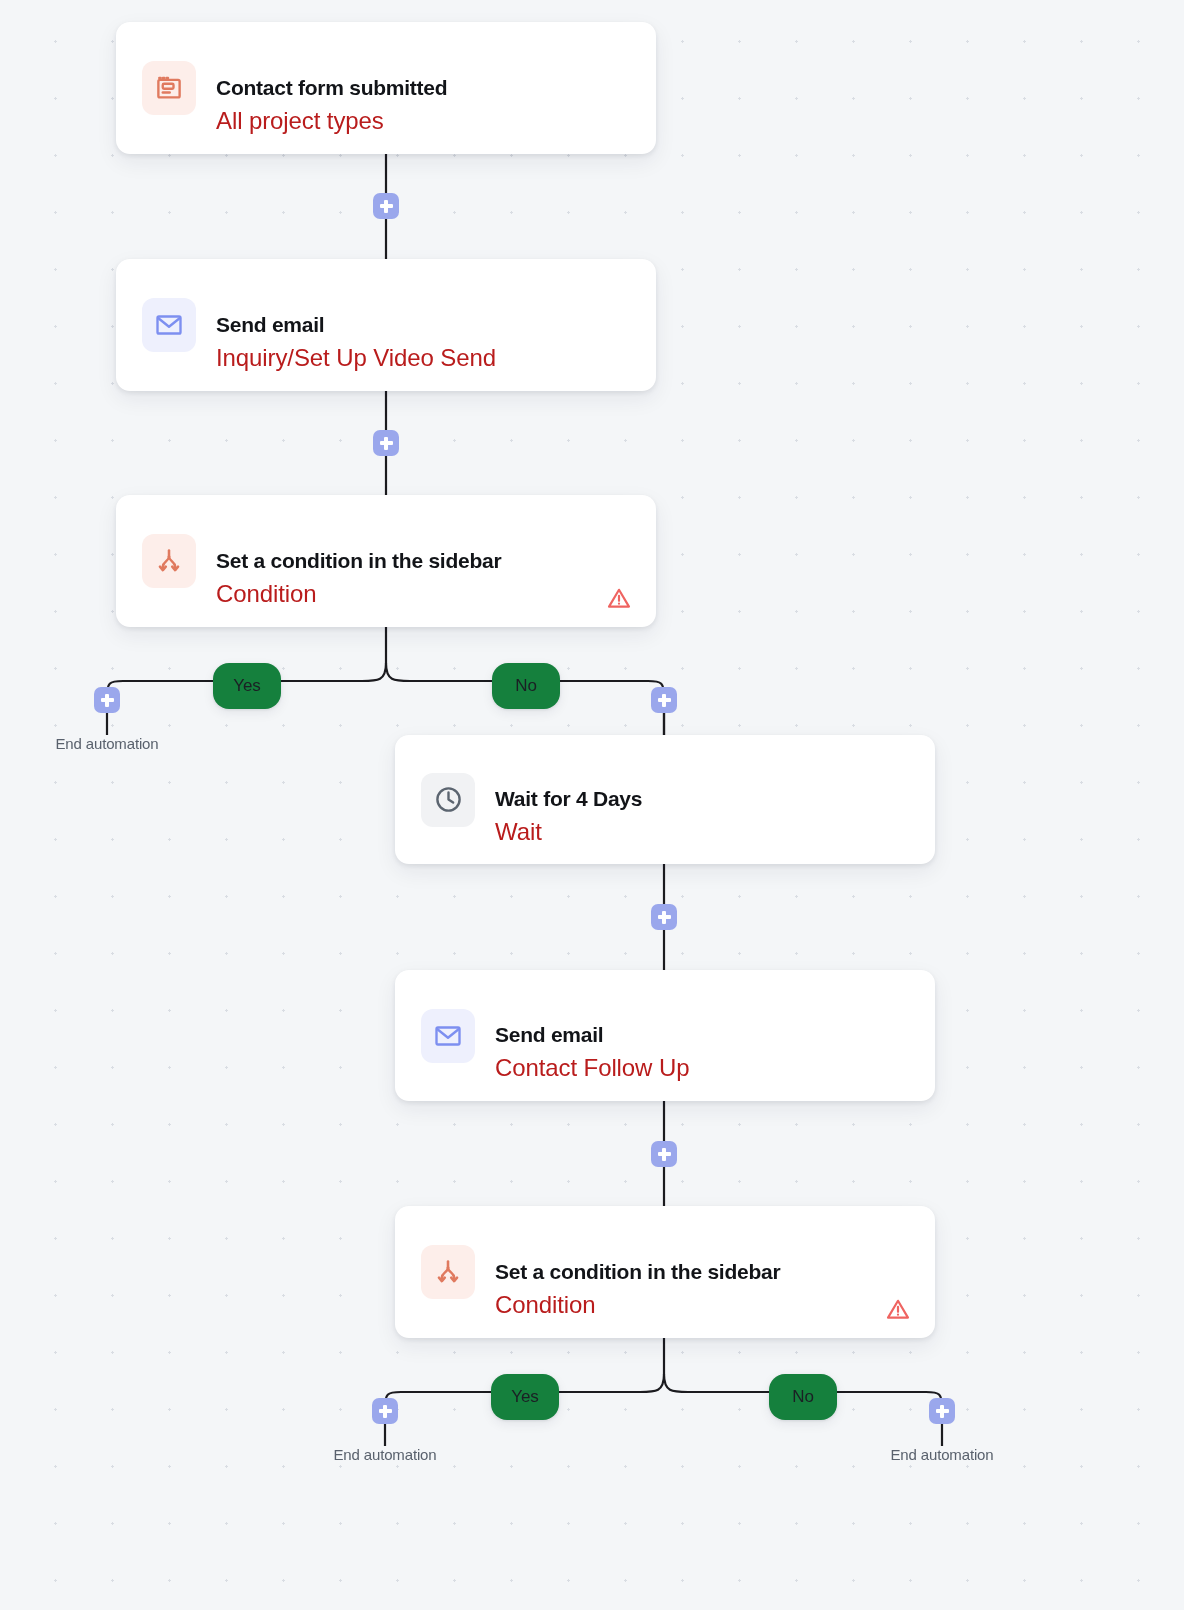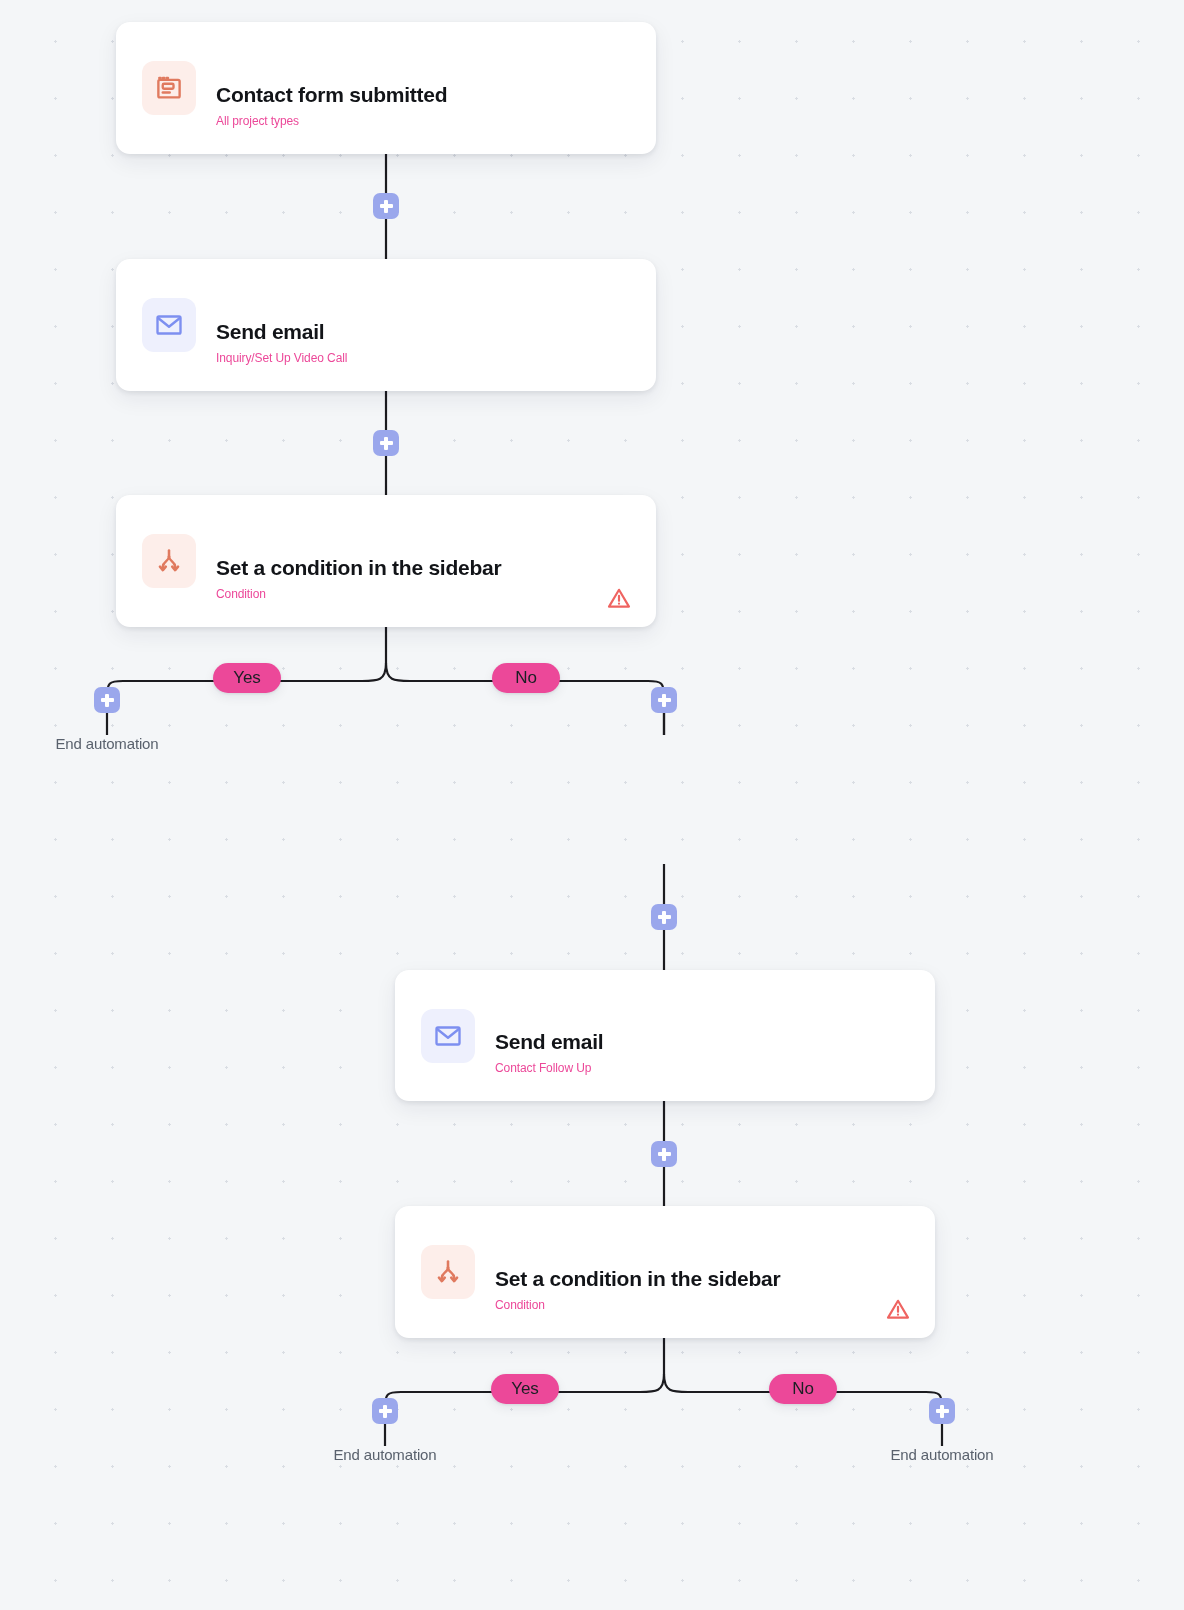--- a/index.html
+++ b/index.html
@@ -63,22 +63,22 @@
   .node-text { display: flex; flex-direction: column; gap: 7px; min-width: 0; }
   .node-title {
     font-size: 21px;
     font-weight: 700;
     color: #121418;
     letter-spacing: -0.25px;
     white-space: nowrap;
     margin-top: 34px;
   }
   .node-sub {
-    font-size: 12px;
-    color: #ec4899;
+    font-size: 24px;
+    color: #b91c1c;
     letter-spacing: -0.1px;
     white-space: nowrap;
   }
 
   .warn-icon {
     position: absolute;
     right: 24px;
     bottom: 16px;
     width: 26px; height: 26px;
   }
@@ -102,23 +102,23 @@
     background: #ffffff;
     border-radius: 1px;
   }
   .plus-btn::before { width: 13px; height: 3.4px; }
   .plus-btn::after  { width: 3.4px; height: 13px; }
 
   
   .branch-pill {
     position: absolute;
     z-index: 4;
-    background: #ec4899;
+    background: #15803d;
     border-radius: 16px;
-    height: 30px;
+    height: 46px;
     min-width: 68px;
     padding: 0 18px;
     display: flex;
     align-items: center;
     justify-content: center;
     font-size: 17px;
     color: #1b1f24;
     box-shadow: 0 1px 3px rgba(24,32,51,.10), 0 4px 12px rgba(24,32,51,.07);
   }
 
@@ -185,21 +185,21 @@
   <div class="node" style="left:116px; top:259px; width:540px; height:132px;">
     <div class="node-inner">
       <span class="icon-tile lilac">
         <svg width="30" height="30" viewBox="0 0 24 24" fill="none" stroke="#7d8ff0" stroke-width="1.9" stroke-linecap="round" stroke-linejoin="round">
           <rect x="2.8" y="5.2" width="18.4" height="13.6" rx="1.1"></rect>
           <polyline points="3.3,6.4 12,13.4 20.7,6.4"></polyline>
         </svg>
       </span>
       <span class="node-text">
         <span class="node-title">Send email</span>
-        <span class="node-sub">Inquiry/Set Up Video Call</span>
+        <span class="node-sub">Inquiry/Set Up Video Send</span>
       </span>
     </div>
   </div>
 
   <div class="node" style="left:116px; top:495px; width:540px; height:132px;">
     <div class="node-inner">
       <span class="icon-tile peach">
         <svg width="32" height="32" viewBox="0 0 24 24" fill="none" stroke="#e07a5f" stroke-width="1.9" stroke-linecap="round" stroke-linejoin="round">
           <path d="M12 4.2 L12 8.6"></path>
           <path d="M12 8.6 C12 12.2 7.4 12.4 7.4 16.2 L7.4 18.4"></path>
@@ -215,20 +215,34 @@
     </div>
     <span class="warn-icon">
       <svg width="26" height="26" viewBox="0 0 24 24" fill="none" stroke="#ef6461" stroke-width="2" stroke-linecap="round" stroke-linejoin="round">
         <path d="M12 4.4 L21.2 20 L2.8 20 Z"></path>
         <line x1="12" y1="10" x2="12" y2="14.6"></line>
         <line x1="12" y1="17.1" x2="12" y2="17.2"></line>
       </svg>
     </span>
   </div>
 
+  <div class="node" style="left:395px; top:735px; width:540px; height:129px;">
+    <div class="node-inner">
+      <span class="icon-tile gray">
+        <svg width="31" height="31" viewBox="0 0 24 24" fill="none" stroke="#5c6570" stroke-width="1.85" stroke-linecap="round" stroke-linejoin="round">
+          <circle cx="12" cy="12" r="8.6"></circle>
+          <polyline points="12,6.6 12,12 15.6,14.4"></polyline>
+        </svg>
+      </span>
+      <span class="node-text">
+        <span class="node-title">Wait for 4 Days</span>
+        <span class="node-sub">Wait</span>
+      </span>
+    </div>
+  </div>
 
   <div class="node" style="left:395px; top:970px; width:540px; height:131px;">
     <div class="node-inner">
       <span class="icon-tile lilac">
         <svg width="30" height="30" viewBox="0 0 24 24" fill="none" stroke="#7d8ff0" stroke-width="1.9" stroke-linecap="round" stroke-linejoin="round">
           <rect x="2.8" y="5.2" width="18.4" height="13.6" rx="1.1"></rect>
           <polyline points="3.3,6.4 12,13.4 20.7,6.4"></polyline>
         </svg>
       </span>
       <span class="node-text">

